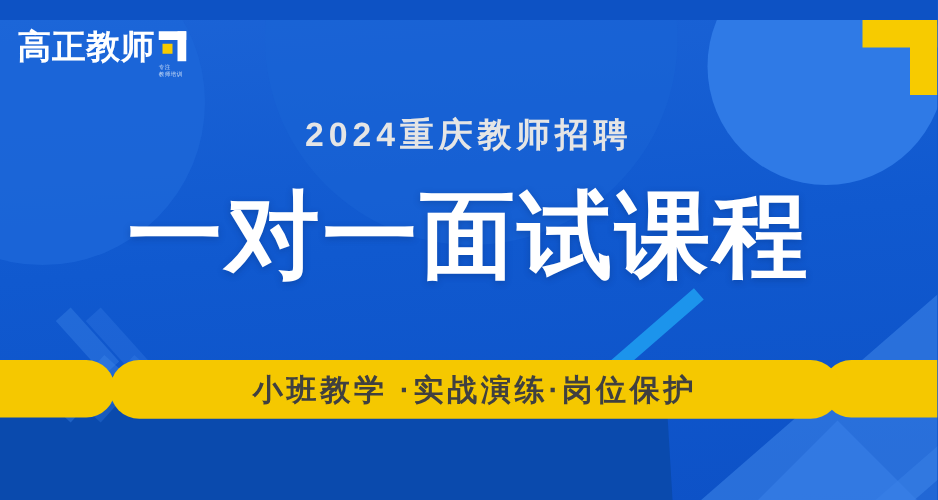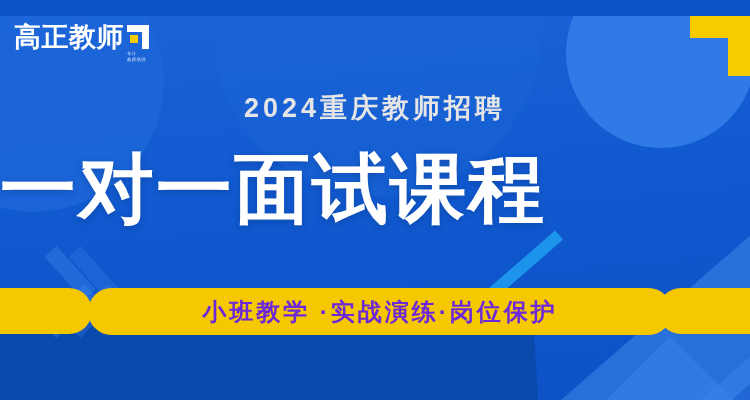--- a/index.html
+++ b/index.html
@@ -210,21 +210,21 @@
     font-size:27px;
     font-weight:bold;
     letter-spacing:4px;
     white-space:nowrap;
   }
 
   
   .title {
     position:absolute;
     left:0; right:0; top:133px;
-    text-align:left;
+    text-align:center;
     color:#ffffff;
     font-size:76px;
     font-weight:bold;
     letter-spacing:2px;
     line-height:1.05;
     white-space:nowrap;
     text-shadow:0 2px 6px rgba(3,35,92,.28);
   }
 
   
@@ -232,21 +232,21 @@
     position:absolute;
     left:88px; top:272px;
     width:584px; height:47px;
     background:#f5c800;
     border-radius:24px;
     display:flex;
     align-items:center;
     justify-content:center;
   }
   .feature-text {
-    color:#6d28d9;
+    color:#404040;
     font-size:24px;
     font-weight:bold;
     letter-spacing:3px;
     white-space:nowrap;
   }
 </style>
 </head>
 <body>
 
 <div class="banner">

